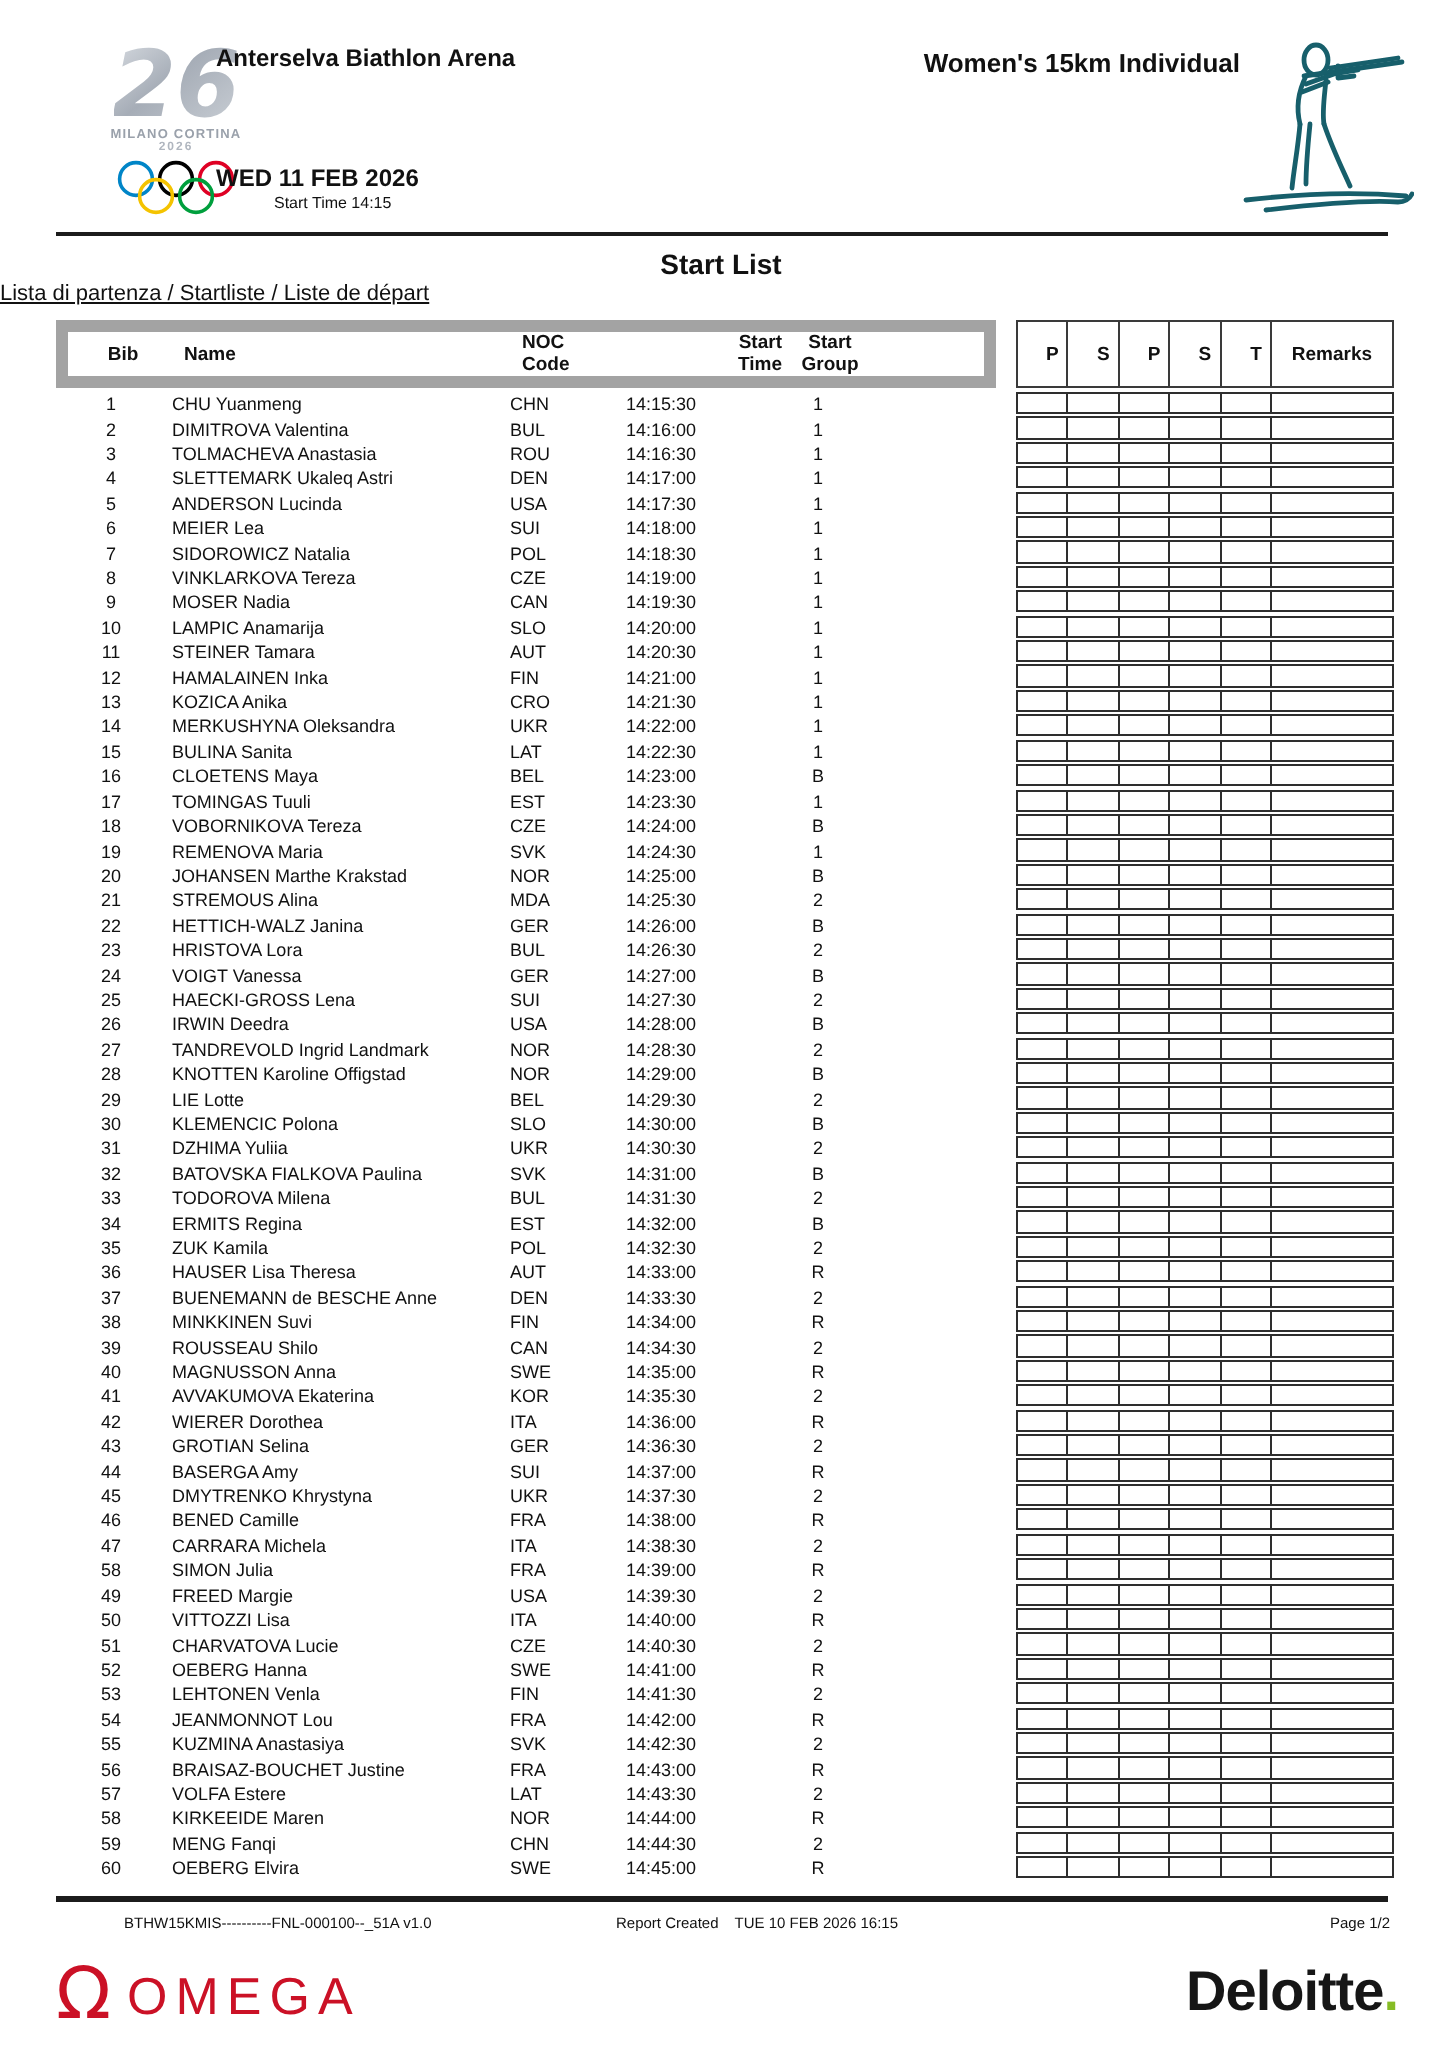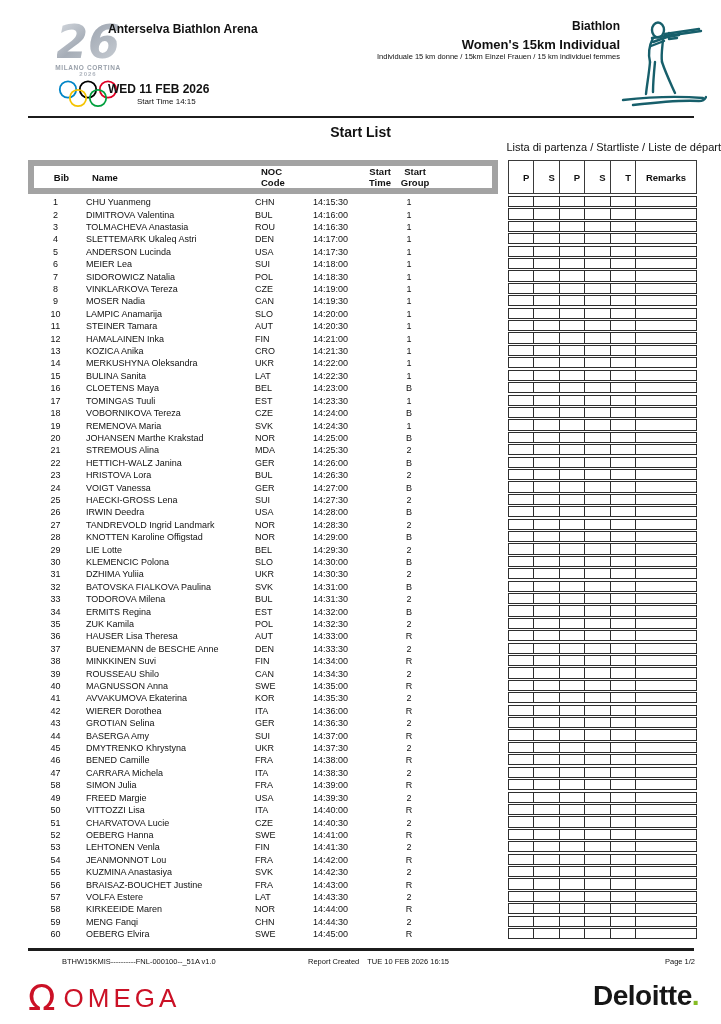--- a/index.html
+++ b/index.html
@@ -23,21 +23,21 @@
   .sport-langs { font-size:7.5px; line-height:10px; }
   .event { font-size:13px; font-weight:700; line-height:15px; margin-top:4px; }
   .event-langs { font-size:7.5px; line-height:10px; }
 
   .pictogram { position:absolute; right:14px; top:8px; }
 
   .rule-top { position:absolute; left:28px; top:116px; width:666px; height:2px; background:#1c1c1c; }
 
   
   .title { position:absolute; left:0; top:124px; width:100%; text-align:center; font-size:14px; font-weight:700; }
-  .subtitle { position:absolute; left:0; top:141px; width:100%; text-align:right; font-size:11px; }
+  .subtitle { position:absolute; left:0; top:141px; width:100%; text-align:left; font-size:11px;text-decoration:underline; }
 
   
   .thead-left { position:absolute; left:28px; top:160px; width:470px; height:34px; border:6px solid #a3a3a3; display:flex; align-items:center; font-size:9.5px; font-weight:700; }
   .thead-right { position:absolute; left:508px; top:160px; width:189px; height:34px; border:1px solid #3a3a3a; display:flex; font-size:9.5px; font-weight:700; }
   .h-bib { width:55px; text-align:center; }
   .h-name { width:172px; padding-left:3px; }
   .h-noc { width:58px; line-height:11px; }
   .h-time { width:74px; text-align:right; line-height:11px; padding-right:2px; }
   .h-group { width:44px; text-align:center; line-height:11px; }
   .h-shoot { width:25.4px; border-right:1px solid #3a3a3a; display:flex; align-items:center; justify-content:flex-end; padding-right:4px; }
@@ -95,23 +95,21 @@
       <circle cx="21" cy="19" r="8.2" fill="none" stroke="#F4C300" stroke-width="1.8"></circle>
       <circle cx="41" cy="19" r="8.2" fill="none" stroke="#009F3D" stroke-width="1.8"></circle>
     </svg>
   </div>
 
   <div class="venue">Anterselva Biathlon Arena</div>
   <div class="date">WED 11 FEB 2026</div>
   <div class="start-time">Start Time 14:15</div>
 
   <div class="right-head">
-    <div class="sport">Biathlon</div>
     <div class="event">Women's 15km Individual</div>
-    <div class="event-langs">Individuale 15 km donne / 15km Einzel Frauen / 15 km individuel femmes</div>
   </div>
 
   <svg class="pictogram" width="88" height="102" viewBox="0 0 88 102" fill="none" stroke="#175f6b" stroke-width="2.4" stroke-linecap="round" stroke-linejoin="round">
 
     <ellipse cx="39" cy="22" rx="6" ry="7.5"></ellipse>
 
     <path d="M33 30 L82 23"></path>
     <path d="M46 26 L80 21"></path>
     <path d="M50 25 L50 31 L58 30"></path>
 

